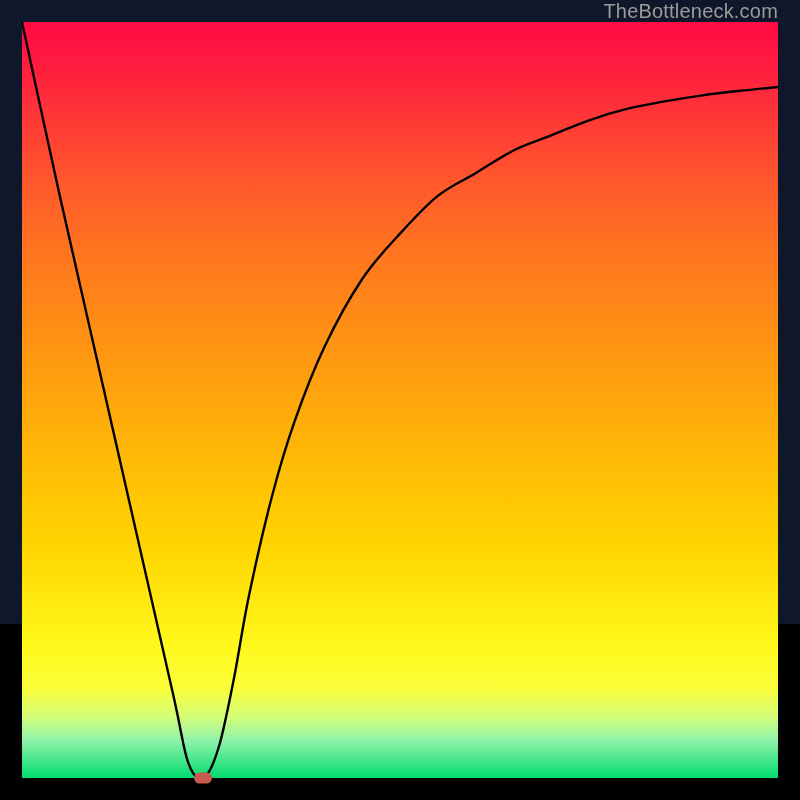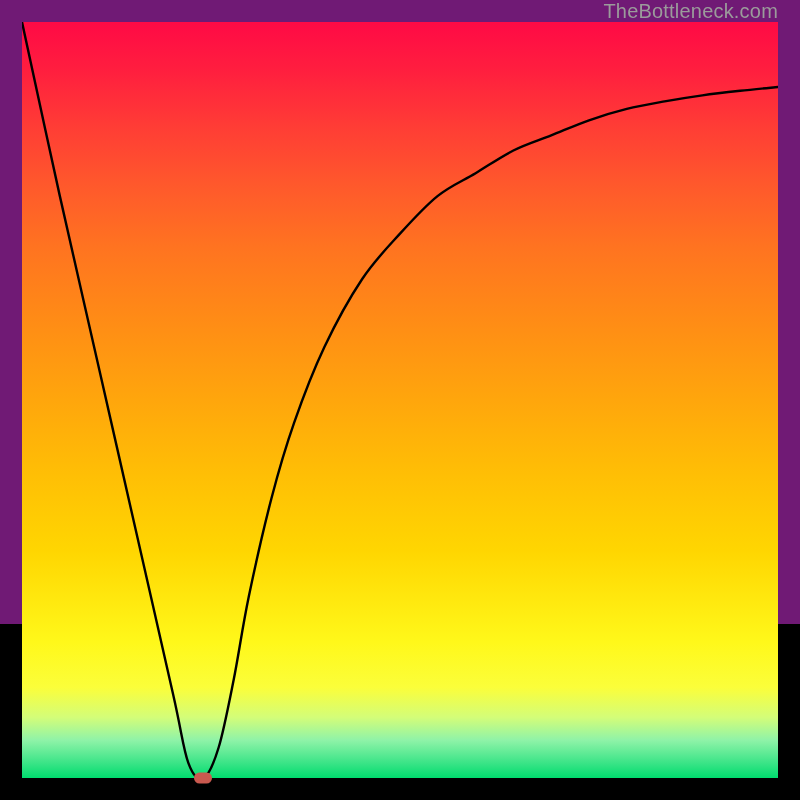--- a/index.html
+++ b/index.html
@@ -3,21 +3,21 @@
 <meta charset="utf-8">
 <style>
   * { margin: 0; padding: 0; box-sizing: border-box; }
   html, body { width: 800px; height: 800px; overflow: hidden; }
   body { background: #000; font-family: Arial, Helvetica, sans-serif; }
 
   .frame {
     position: absolute;
     top: 0; left: 0;
     width: 800px; height: 624px;
-    background: #701a75;
+    background: #0f172a;
     text-decoration: underline;
   }
 
   .plot {
     position: absolute;
     top: 22px;
     left: 22px;
     width: 756px;
     height: 756px;
     background: linear-gradient(to bottom,

